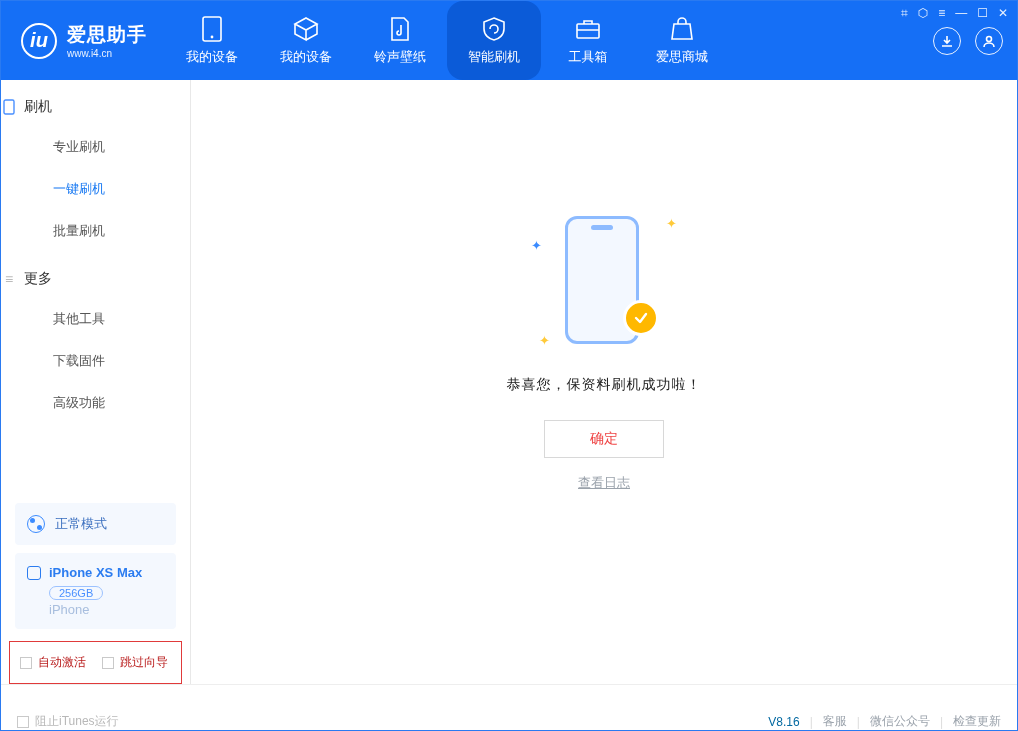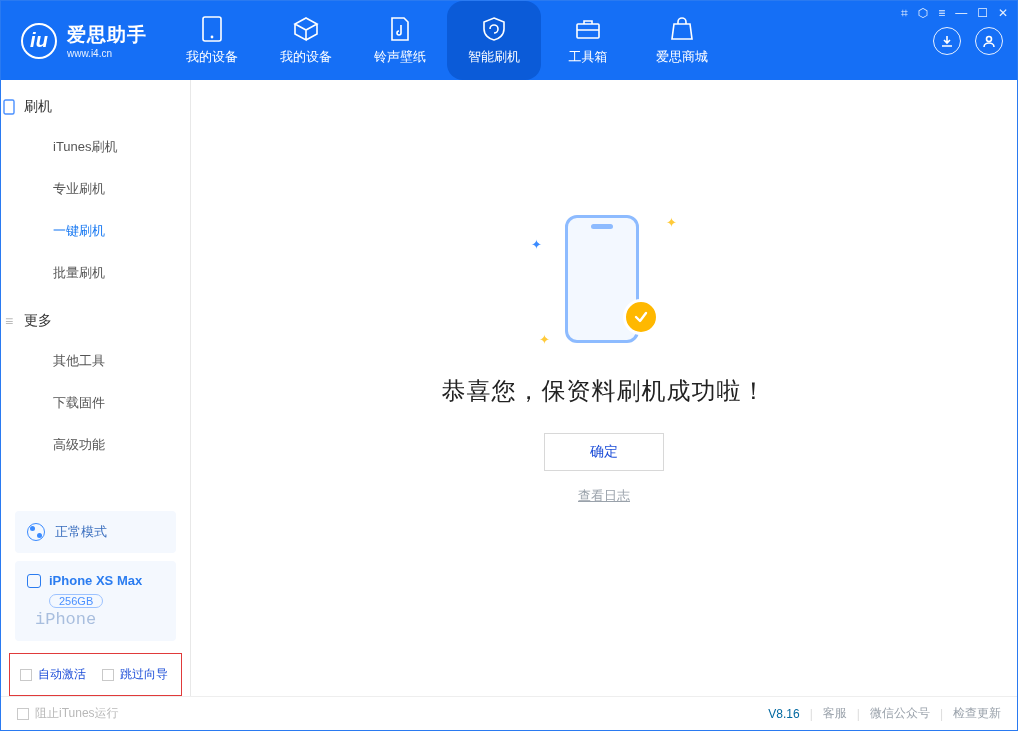--- a/index.html
+++ b/index.html
@@ -31,42 +31,42 @@
 .sb-item.active { color: #1778f2; }
 .sb-bottom { margin-top: auto; }
 .mode-card, .device-card { margin: 8px 14px; background: #f4f8fe; border-radius: 4px; padding: 12px 12px; }
 .mode-card { display: flex; align-items: center; gap: 10px; font-size: 13px; color: #3b6fbf; }
 .mode-card .mc-icon { width: 18px; height: 18px; border: 1.6px solid #3b8bff; border-radius: 50%; position: relative; }
 .mode-card .mc-icon::before, .mode-card .mc-icon::after { content:""; position:absolute; width:5px; height:5px; background:#3b8bff; border-radius:50%; top:2px; left:2px;}
 .mode-card .mc-icon::after { top:auto; left:auto; bottom:2px; right:2px;}
 .device-card { color: #2b7cf0; }
 .device-card .dv-row { display: flex; align-items: center; gap: 8px; font-size: 13px; font-weight: 600; }
 .device-card .dv-badge { display: inline-block; margin: 6px 0 2px 22px; font-size: 11px; color: #4a90ff; border: 1px solid #9cc2ff; border-radius: 10px; padding: 0 9px; }
-.device-card .dv-sub { margin-left: 8px; font-size: 17px; color: #a8bede; font-family: Liberation Mono, monospace; }
+.device-card .dv-sub { margin-left: 22px; font-size: 13px; color: #a8bede; }
 .dv-icon { width:14px; height:14px; border:1.6px solid #2b7cf0; border-radius:3px; }
 .hl-box { border: 1.5px solid #e03a3a; margin: 12px 8px 0 8px; padding: 12px 10px; display: flex; gap: 16px; }
-.chk { display: flex; align-items: center; gap: 6px; font-size: 12px; color: #1d4ed8; cursor:pointer;}
+.chk { display: flex; align-items: center; gap: 6px; font-size: 12px; color: #b91c1c; cursor:pointer;}
 .chk .box { width: 12px; height: 12px; border: 1px solid #c9c9c9; }
 
 
 .main { flex: 1; display: flex; flex-direction: column; align-items: center; justify-content: center; padding-bottom: 60px; }
 .phone-wrap { position: relative; width: 110px; height: 140px; margin-bottom: 24px; }
 .phone { position:absolute; left:16px; top:4px; width: 74px; height: 128px; border: 3px solid #8dbbff; border-radius: 12px; background: #f3f8ff; }
 .phone::before { content:""; position:absolute; top:6px; left:50%; transform:translateX(-50%); width:22px; height:5px; background:#8dbbff; border-radius:3px;}
 .check-badge { position:absolute; right:0; bottom:16px; width:36px; height:36px; background:#ffb800; border-radius:50%; border:3px solid #fff; display:flex; align-items:center; justify-content:center; }
 .spark { position:absolute; font-size:13px; }
 .s1 { left:-18px; top:26px; color:#3b8bff; }
 .s2 { right:-18px; top:4px; color:#ffca3a; }
 .s3 { left:-10px; bottom:4px; color:#ffca3a; }
-.success-text { font-size: 24px; color: #222; letter-spacing: 1px; margin-bottom: 26px; }
-.ok-btn { width: 120px; height: 38px; border: 1px solid #d8d8d8; background: #fff; font-size: 14px; color: #1d4ed8; cursor: pointer; margin-bottom: 16px; }
+.success-text { font-size: 14px; color: #222; letter-spacing: 1px; margin-bottom: 26px; }
+.ok-btn { width: 120px; height: 38px; border: 1px solid #d8d8d8; background: #fff; font-size: 14px; color: #ef4444; cursor: pointer; margin-bottom: 16px; }
 .log-link { font-size: 13px; color: #9aa2ab; text-decoration: underline; cursor: pointer; }
 
 
-.footer { height: 34px; border-top: 1px solid #eee; display: flex; align-items: center; padding: 0 16px; font-size: 12px; color: #b8b8b8; }
+.footer { height: 46px; border-top: 1px solid #eee; display: flex; align-items: flex-end; padding: 0 16px; font-size: 12px; color: #b8b8b8; }
 .footer .chk { color:#b8b8b8; }
 .footer-right { margin-left: auto; display: flex; align-items: center; gap: 10px; }
 .footer-right .ver { color: #0369a1; }
 .footer-right .sep { color: #ddd; }
 .footer-right a { color: #9aa2ab; cursor: pointer; }
 </style>
 </head>
 <body>
 
 <div class="app">
@@ -160,21 +160,20 @@
     <div class="sidebar">
       <div class="sb-section">
         <div class="sb-head">
           <span class="sb-hicon">
               <svg width="12" height="16" viewBox="0 0 12 16">
                 <rect x="1" y="1" width="10" height="14" rx="1.5" fill="none" stroke="#4a90ff" stroke-width="1.4"></rect>
               </svg>
             </span>
           <span>刷机</span>
         </div>
-        <div class="sb-item">iTunes刷机</div>
         <div class="sb-item">专业刷机</div>
         <div class="sb-item active">一键刷机</div>
         <div class="sb-item">批量刷机</div>
       </div>
       <div class="sb-section">
         <div class="sb-head">
           <span class="sb-hicon" style="color:#bbb">≡</span>
           <span>更多</span>
         </div>
         <div class="sb-item">其他工具</div>

